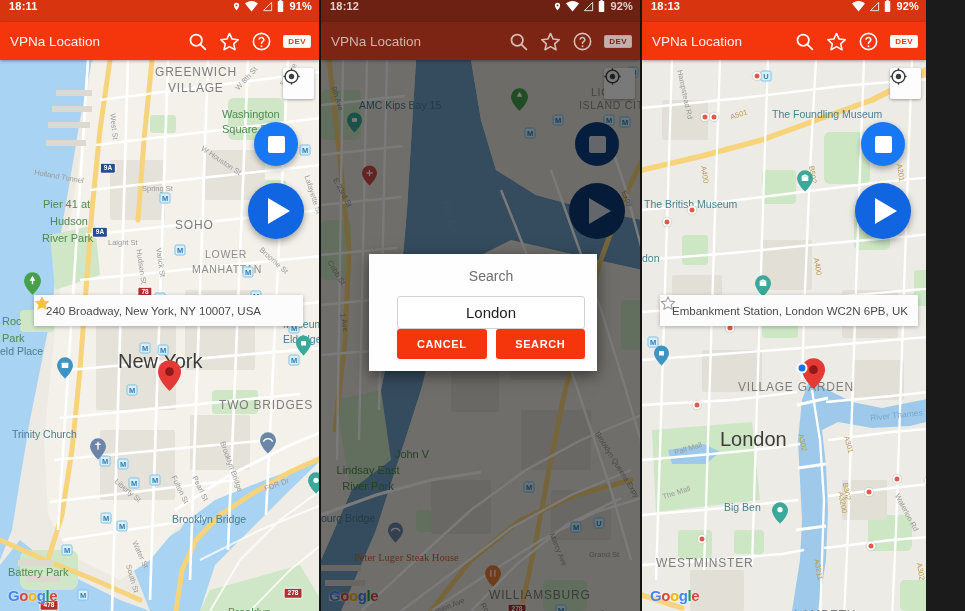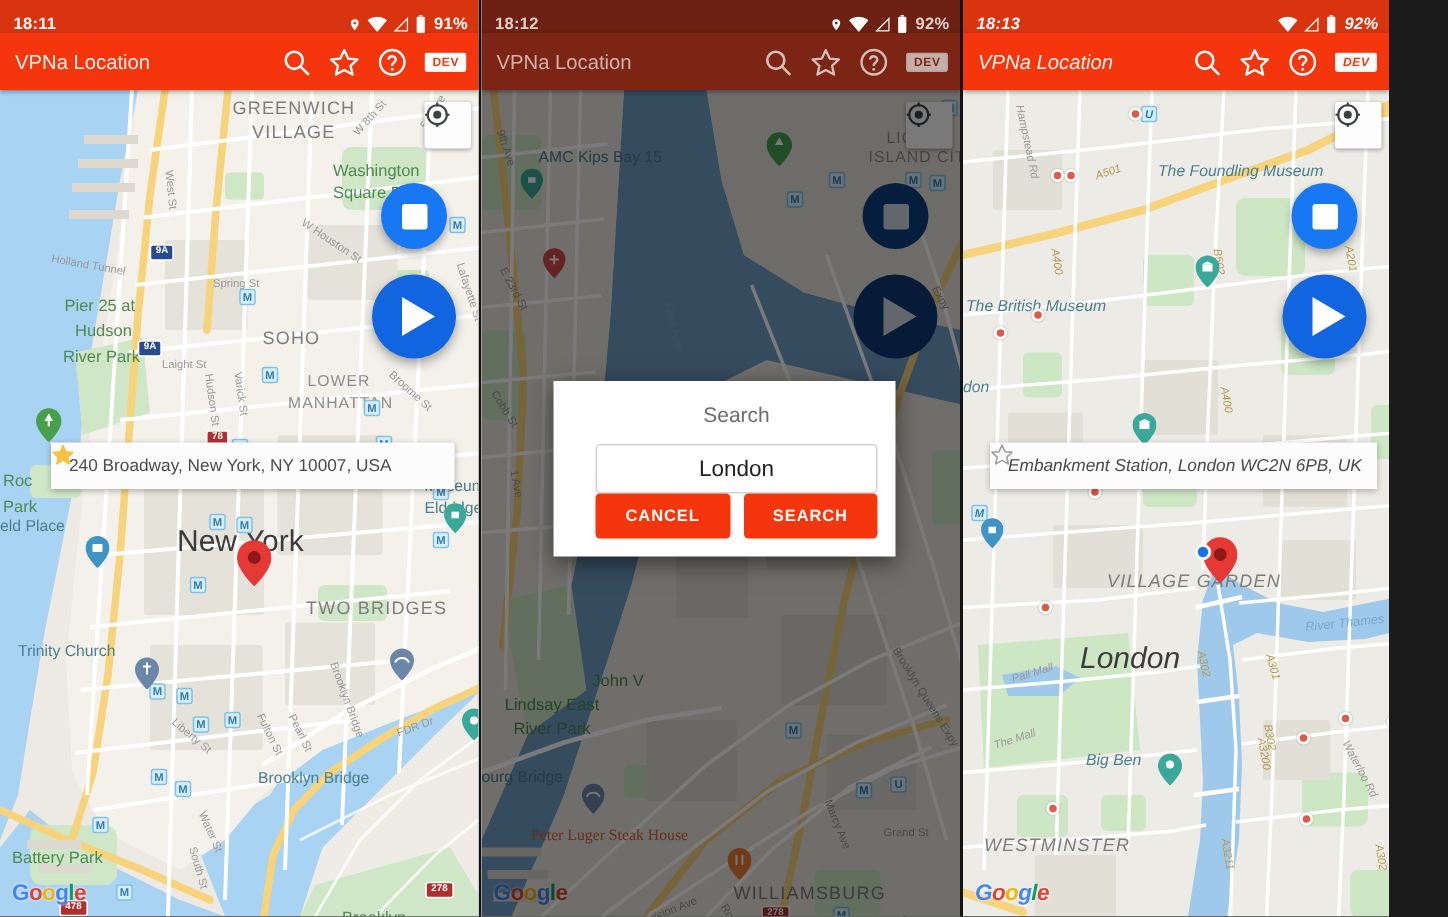--- a/index.html
+++ b/index.html
@@ -10,28 +10,28 @@
     overflow:hidden;
   }
   .screens{ display:flex; width:965px; height:611px; }
   .panel{
     position:relative;
     width:321px; height:611px;
     overflow:hidden;
     background:#e8e3dc;
     border-right:2px solid #141414;
   }
-  .panel:last-child{ border-right:none; width:284px;font-style:italic; }
+  .panel:last-child{ border-right:none; width:284px; }
 
   
   .statusbar{
     position:relative; z-index:30;
     height:22px; width:100%;
     background:#d8340f;
-    display:flex; align-items:flex-end;
+    display:flex; align-items:flex-start;
     padding:0 7px 0 9px;
     color:#fff;
     font-size:11px; font-weight:bold;
     letter-spacing:.2px;
   }
   .panel.dim .statusbar{ background:#6d2112; color:#e4cfc9;}
   .sb-spacer{ flex:1; }
   .sb-icons{ display:flex; align-items:center; gap:4px; }
   .sb-icons svg{ display:block; }
   .sb-batt{ font-size:11px; font-weight:bold; margin-left:1px; }
@@ -350,32 +350,32 @@
             <rect x="46" y="80" width="40" height="6"></rect>
         <rect x="18" y="500" width="36" height="6"></rect>
             <rect x="26" y="516" width="34" height="6"></rect>
       </g>
     </svg>
 
     <div class="maplabel lbl-areabig" style="left:155px;top:5px;">GREENWICH</div>
     <div class="maplabel lbl-areabig" style="left:168px;top:21px;">VILLAGE</div>
     <div class="maplabel lbl-park" style="left:222px;top:48px;">Washington</div>
     <div class="maplabel lbl-park" style="left:222px;top:63px;">Square Park</div>
-    <div class="maplabel lbl-park" style="left:43px;top:138px;">Pier 25 at</div>
+    <div class="maplabel lbl-park" style="left:43px;top:138px;">Pier 41 at</div>
     <div class="maplabel lbl-park" style="left:50px;top:155px;">Hudson</div>
     <div class="maplabel lbl-park" style="left:42px;top:172px;">River Park</div>
     <div class="maplabel lbl-areabig" style="left:175px;top:158px;">SOHO</div>
     <div class="maplabel lbl-area" style="left:205px;top:188px;">LOWER</div>
     <div class="maplabel lbl-area" style="left:192px;top:203px;">MANHATTAN</div>
     <div class="maplabel lbl-park" style="left:2px;top:255px;">Roc</div>
     <div class="maplabel lbl-park" style="left:2px;top:272px;">Park</div>
     <div class="maplabel lbl-poi" style="left:0px;top:285px;">eld Place</div>
     <div class="maplabel lbl-poi" style="left:283px;top:258px;">Museum</div>
     <div class="maplabel lbl-poi" style="left:283px;top:273px;">Eldridge</div>
-    <div class="maplabel lbl-areabig" style="left:204px;top:338px;">TWO BRIDGES</div>
+    <div class="maplabel lbl-areabig" style="left:219px;top:338px;">TWO BRIDGES</div>
     <div class="maplabel lbl-poi" style="left:12px;top:368px;">Trinity Church</div>
     <div class="maplabel lbl-poi" style="left:172px;top:453px;">Brooklyn Bridge</div>
     <div class="maplabel lbl-park" style="left:8px;top:506px;">Battery Park</div>
     <div class="maplabel lbl-park" style="left:228px;top:546px;">Brooklyn</div>
 
     <div class="maplabel lbl-city" style="left:118px;top:290px;">New York</div>
 
     <div class="maplabel lbl-street" style="left:232px;top:14px;transform:rotate(-48deg);">W 8th St</div>
     <div class="maplabel lbl-street" style="left:276px;top:10px;transform:rotate(-58deg);">5th Ave</div>
     <div class="maplabel lbl-street" style="left:293px;top:130px;transform:rotate(72deg);">Lafayette St</div>

